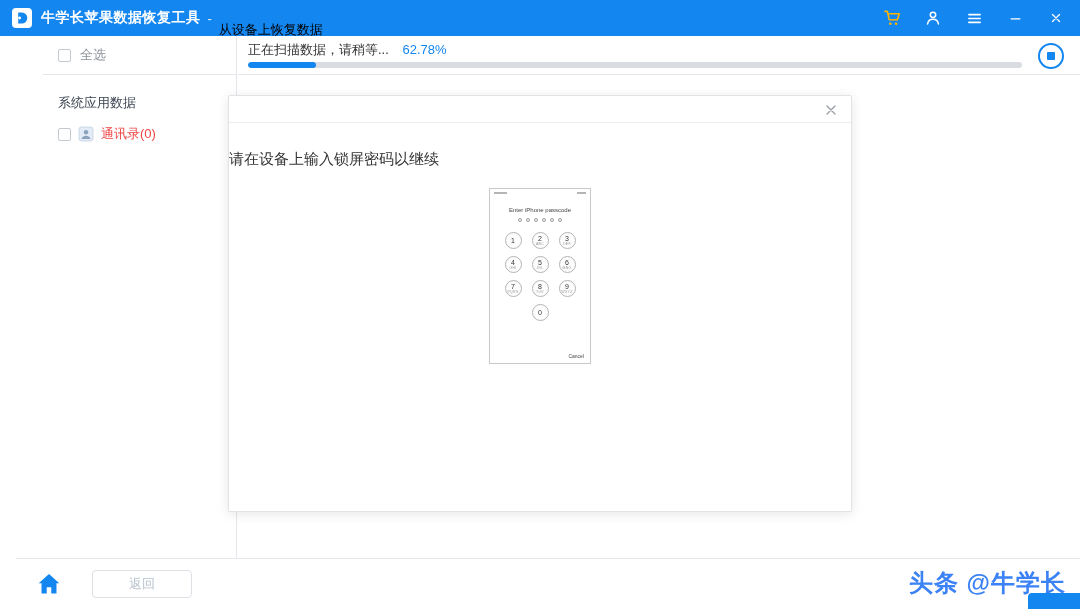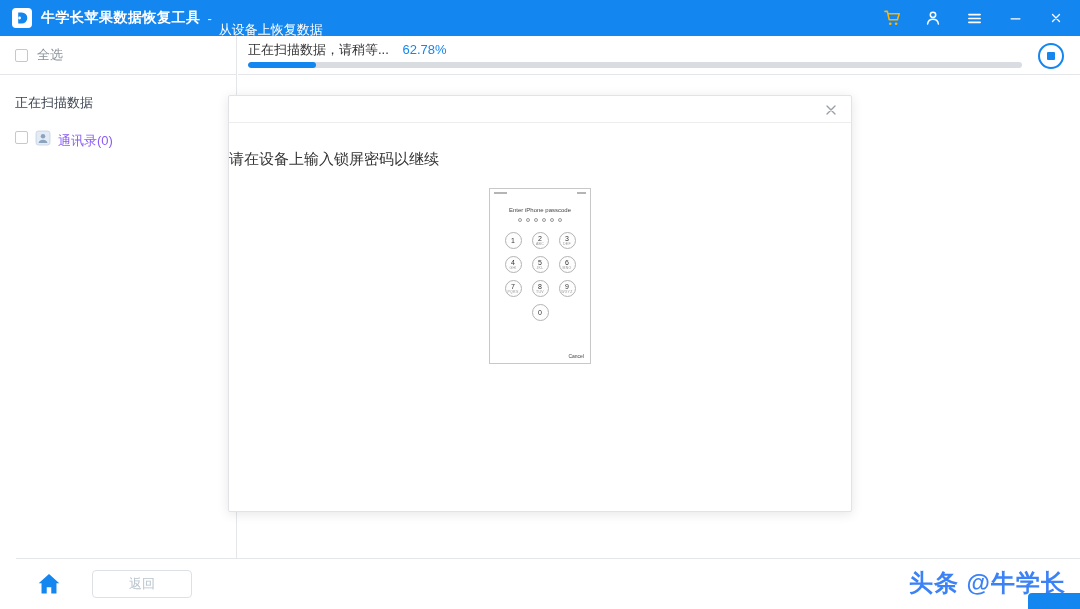--- a/index.html
+++ b/index.html
@@ -4,33 +4,33 @@
 <style>
   * { margin:0; padding:0; box-sizing:border-box; }
   html,body { width:1080px; height:609px; overflow:hidden; }
   body { font-family:"Liberation Sans","DejaVu Sans",sans-serif; background:#fff; position:relative; }
 
   
   #titlebar { position:absolute; top:0; left:0; width:1080px; height:36px; background:#1486f0; display:flex; align-items:center; z-index:30; }
   .logo-badge { width:20px; height:20px; margin-left:12px; flex:0 0 auto; }
   .tb-title { color:#fff; font-size:14px; font-weight:bold; margin-left:9px; letter-spacing:0.5px; }
   .tb-sep { color:#e8f2ff; font-size:13px; margin:0 7px; }
-  .tb-subtitle { color:#ffffff; font-size:13px;margin-top:24px; }
+  .tb-subtitle { color:#000000; font-size:13px;margin-top:24px; }
   .tb-right { position:absolute; right:14px; top:0; height:36px; display:flex; align-items:center; gap:21px; }
   .tb-icon { width:20px; height:20px; display:flex; align-items:center; justify-content:center; cursor:pointer; }
 
   
-  #sidebar { position:absolute; top:36px; left:0; width:237px; height:522px; background:#fff; border-right:1px solid #e4e6e9; z-index:5; }
+  #sidebar { position:absolute; top:36px; left:0; width:237px; height:522px; background:#fff; border-right:1px solid #e4e6e9; z-index:5;padding-left:43px; }
   .select-all-row { height:39px; border-bottom:1px solid #e4e6e9; display:flex; align-items:center; padding-left:15px; gap:9px; }
   .checkbox { width:13px; height:13px; border:1px solid #c3c9d0; border-radius:2px; background:#fff; flex:0 0 auto; cursor:pointer; }
   .select-all-label { font-size:13px; color:#8b9199; }
   .section-title { margin:19px 0 0 15px; font-size:13px; color:#3c4450; }
   .sidebar-item { margin-top:13px; display:flex; align-items:center; gap:7px; padding-left:15px; cursor:pointer; }
   .contact-icon { width:16px; height:16px; flex:0 0 auto; }
-  .sidebar-item-label { font-size:13px; color:#8b5cf6;margin-top:7px; }
+  .sidebar-item-label { font-size:13px; color:#ef4444; }
 
   
   #scan-header { position:absolute; top:36px; left:238px; width:842px; height:39px; border-bottom:1px solid #e4e6e9; background:#fff; }
   .scan-text-row { position:absolute; left:10px; top:5px; font-size:13px; }
   .scan-status { color:#333;text-align:center; }
   .scan-percent { color:#1486f0; margin-left:10px; }
   .progress-track { position:absolute; left:10px; right:58px; top:26px; height:6px; background:#d9dde1; border-radius:3px; overflow:hidden; }
   .progress-fill { height:100%; background:#1486f0; border-radius:3px; width:0; }
   .stop-button { position:absolute; right:16px; top:7px; width:26px; height:26px; border:2px solid #1486f0; border-radius:50%; background:#fff; display:flex; align-items:center; justify-content:center; cursor:pointer; }
   .stop-square { width:8px; height:8px; background:#1486f0; border-radius:1px; }
@@ -108,21 +108,21 @@
         </svg>
     </span>
   </div>
 </div>
 
 <div id="sidebar">
   <div class="select-all-row">
     <span class="checkbox"></span>
     <span class="select-all-label">全选</span>
   </div>
-  <div class="section-title">正在扫描数据</div>
+  <div class="section-title">系统应用数据</div>
   <div class="sidebar-item">
     <span class="checkbox"></span>
     <span class="contact-icon">
       <svg viewBox="0 0 24 24" width="16" height="16">
           <rect x="1.5" y="1.5" width="21" height="21" rx="3.5" fill="#e3ecf6" stroke="#bccadb"></rect>
           <circle cx="12" cy="9.4" r="3.4" fill="#8ba3bd"></circle>
           <path d="M5.2 19.5c.9-3.2 3.7-4.8 6.8-4.8s5.9 1.6 6.8 4.8z" fill="#8ba3bd"></path>
         </svg>
     </span>
     <span class="sidebar-item-label">通讯录(0)</span>

